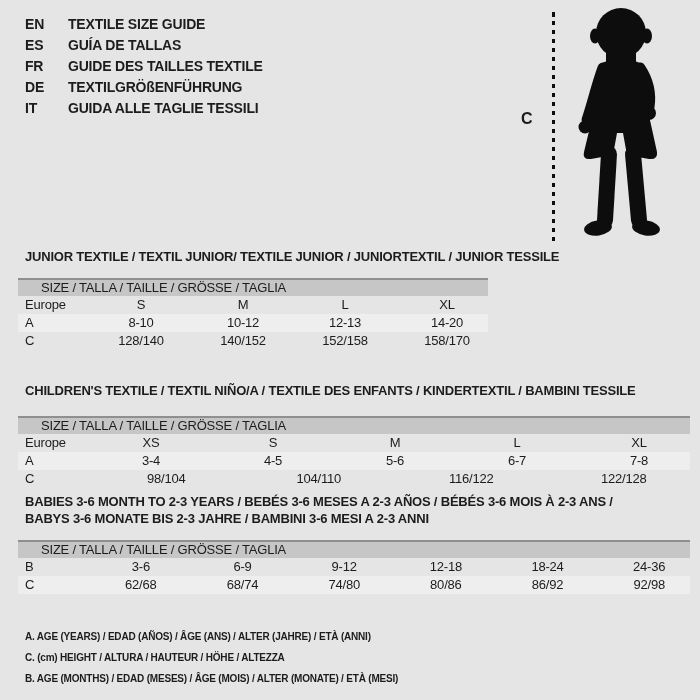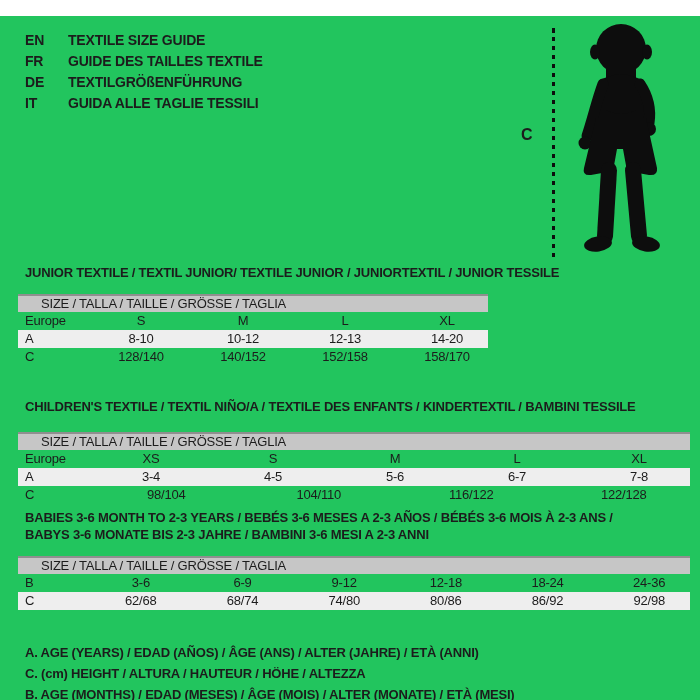--- a/index.html
+++ b/index.html
@@ -10,21 +10,21 @@
     --sil:#0d0d0d;
   }
   *{box-sizing:border-box;margin:0;padding:0;}
   html,body{background:#ffffff;}
   body{
     width:700px;height:700px;position:relative;overflow:hidden;
     font-family:"Liberation Sans","DejaVu Sans",sans-serif;
     color:var(--text);
     letter-spacing:-0.2px;
   }
-  .page{position:absolute;inset:0;background:#22c55e;margin-top:16px;}
+  .page{position:absolute;inset:0;background:#e5e5e5;}
 
   
   .lang-list{position:absolute;left:25px;top:14px;}
   .lang-row{display:flex;line-height:21px;font-size:14px;font-weight:700;}
   .lang-code{width:43px;flex:0 0 43px;}
 
   
   .figure-area{position:absolute;left:505px;top:0;width:190px;height:255px;}
   .height-line{
     position:absolute;left:47px;top:12px;width:3px;height:230px;
@@ -49,31 +49,35 @@
     height:18px;line-height:16px;font-size:13px;
     padding-left:23px;font-weight:400;
   }
   .table-row{display:flex;height:18px;line-height:18px;font-size:13px;gap:20px;}
   .table-row.shaded{background:var(--shade);}
   .cell-label{flex:0 0 62px;padding-left:7px;text-align:left;}
   .cell{flex:1 1 0;text-align:center;}
 
   
   .footnotes{position:absolute;left:25px;top:626px;}
-  .footnote{font-size:13px;font-weight:700;line-height:21px;white-space:nowrap;}
+  .footnote{font-size:10px;font-weight:700;line-height:21px;white-space:nowrap;}
 </style>
 </head>
 <body>
 
 <div class="page">
 
   <div class="lang-list">
       <div class="lang-row">
         <div class="lang-code">EN</div>
         <div class="lang-title">TEXTILE SIZE GUIDE</div>
+      </div>
+      <div class="lang-row">
+        <div class="lang-code">ES</div>
+        <div class="lang-title">GUÍA DE TALLAS</div>
       </div>
       <div class="lang-row">
         <div class="lang-code">FR</div>
         <div class="lang-title">GUIDE DES TAILLES TEXTILE</div>
       </div>
       <div class="lang-row">
         <div class="lang-code">DE</div>
         <div class="lang-title">TEXTILGRÖßENFÜHRUNG</div>
       </div>
       <div class="lang-row">

